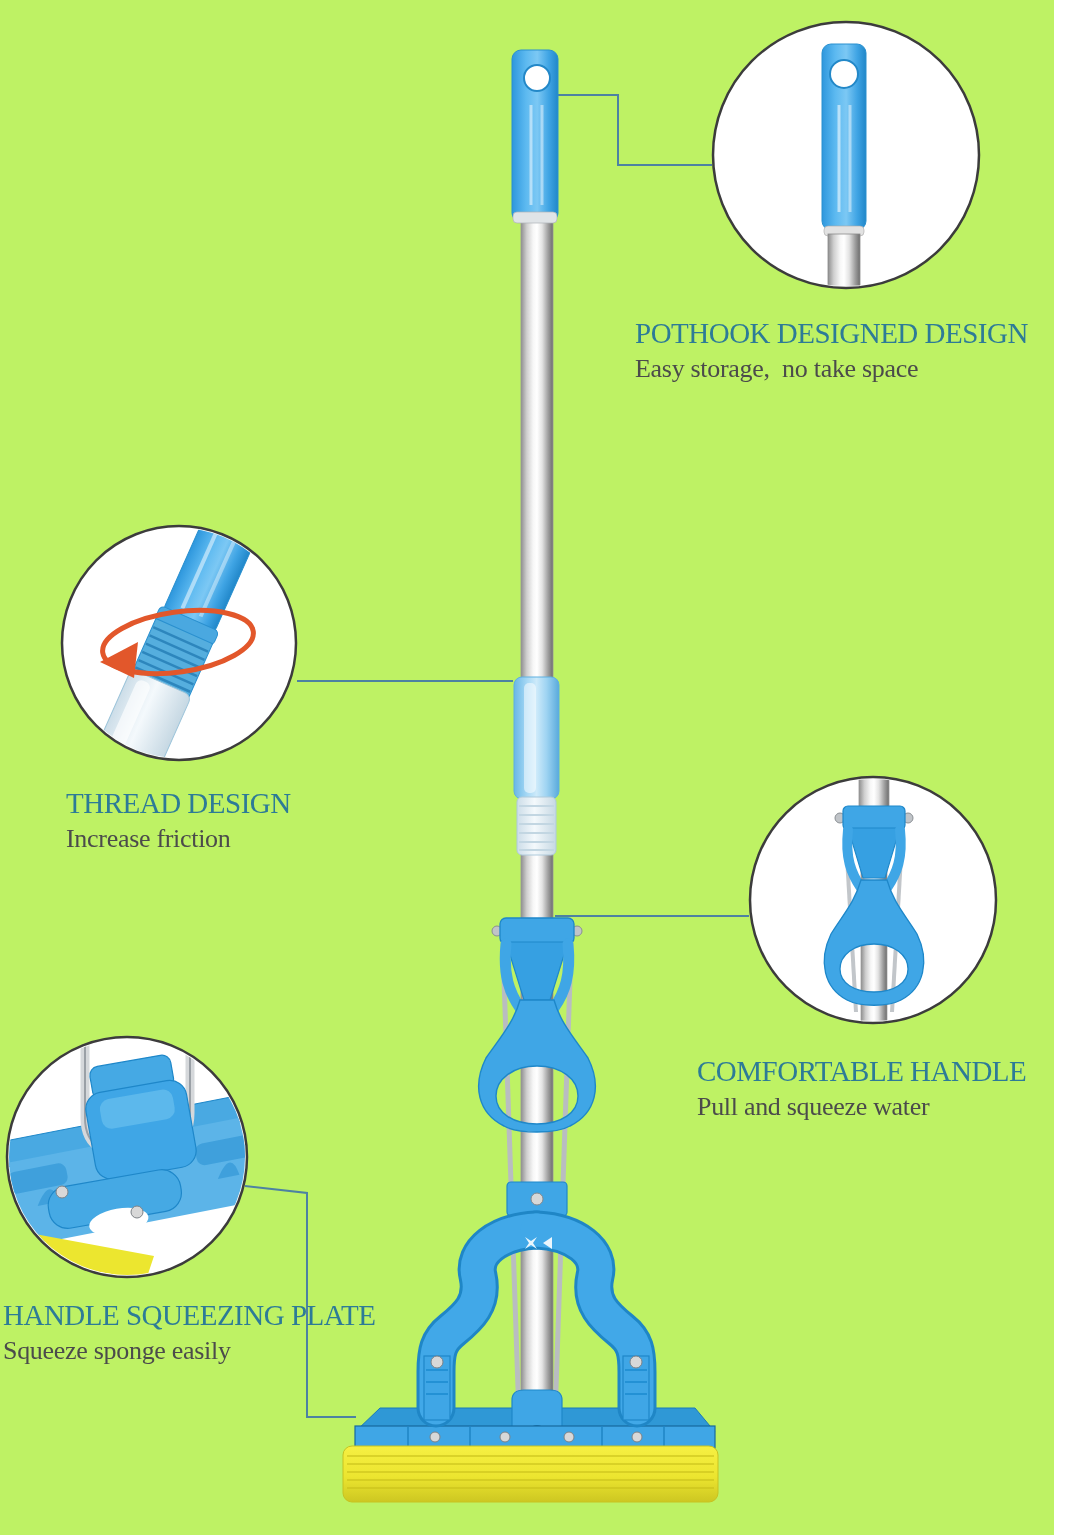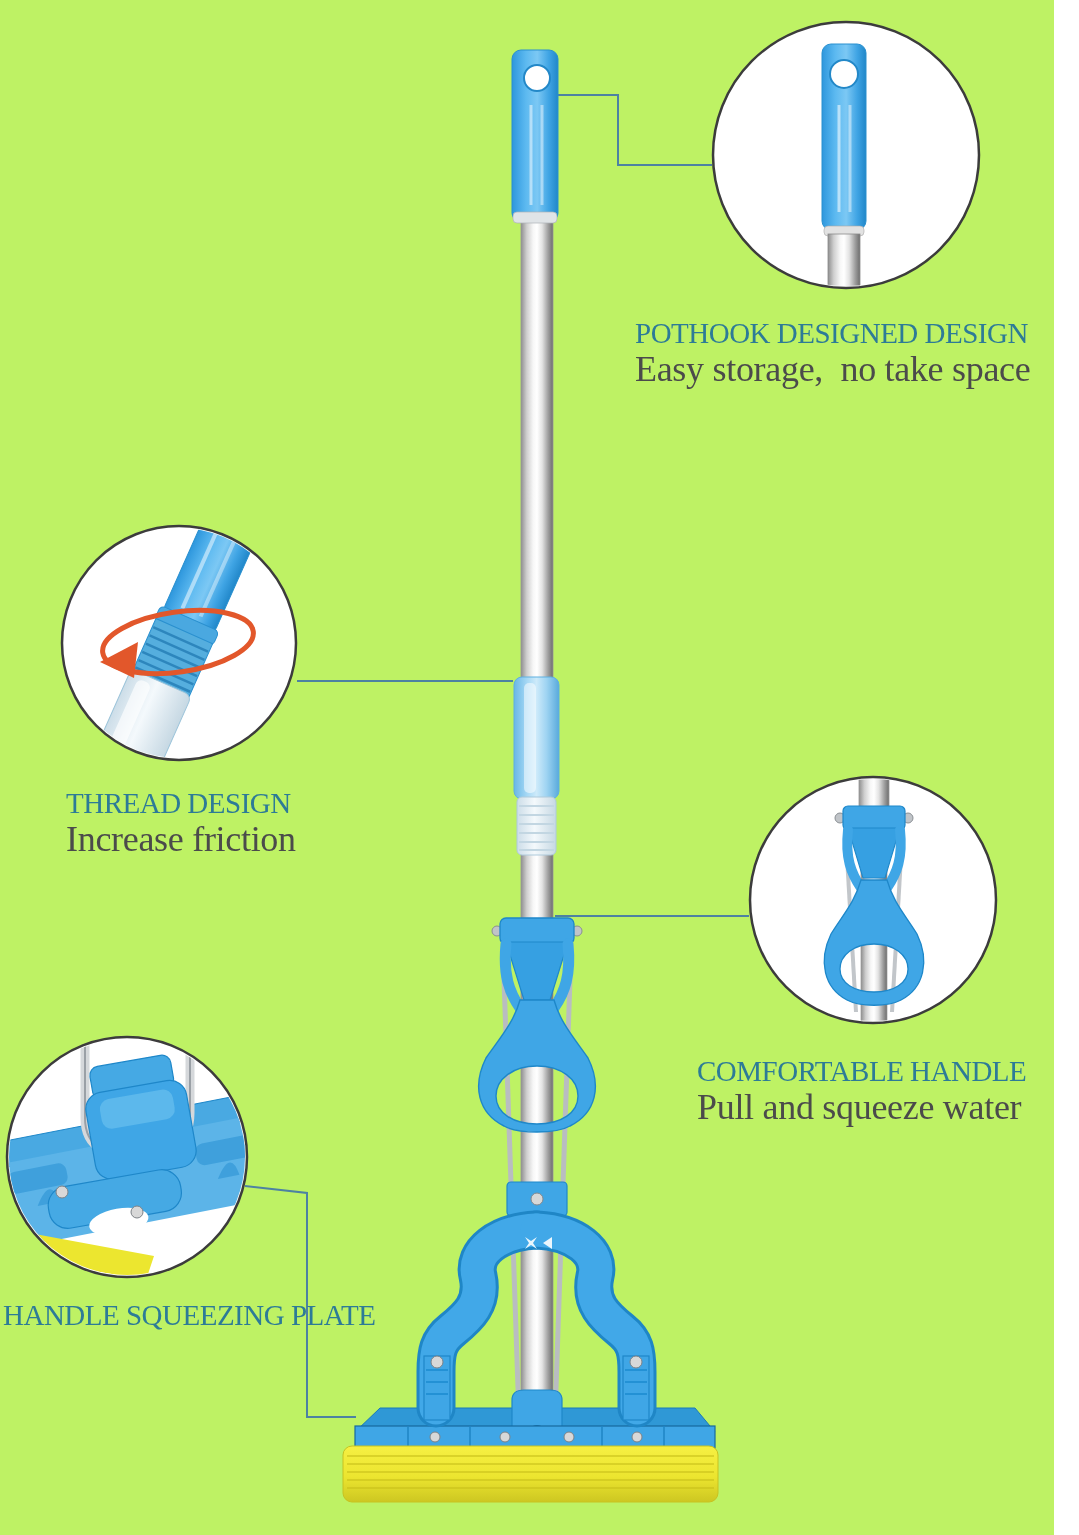--- a/index.html
+++ b/index.html
@@ -6,21 +6,21 @@
   #canvas{
     position:relative;width:1054px;height:1535px;background:#bef264;
     font-family:Liberation Serif, serif;overflow:hidden;
   }
   #art{position:absolute;left:0;top:0;}
   .callout-text{position:absolute;}
   .callout-title{
     font-size:29px;letter-spacing:-0.5px;color:#2d7b97;line-height:38px;white-space:pre;
   }
   .callout-sub{
-    font-size:36px;letter-spacing:-0.3px;color:#4b4b4b;line-height:34px;white-space:pre;
+    font-size:26px;letter-spacing:-0.3px;color:#4b4b4b;line-height:34px;white-space:pre;
   }
   #pothook-text{left:635px;top:314px;}
   #thread-text{left:66px;top:784px;}
   #handle-text{left:697px;top:1052px;}
   #plate-text{left:3px;top:1296px;}
 </style>
 </head>
 <body>
 
 <div id="canvas">
@@ -291,15 +291,16 @@
     <div class="callout-sub">Increase friction</div>
   </div>
 
   <div class="callout-text" id="handle-text">
     <div class="callout-title">COMFORTABLE HANDLE</div>
     <div class="callout-sub">Pull and squeeze water</div>
   </div>
 
   <div class="callout-text" id="plate-text">
     <div class="callout-title">HANDLE SQUEEZING PLATE</div>
+    <div class="callout-sub">Squeeze sponge easily</div>
   </div>
 
 </div>
 
 </body></html>

